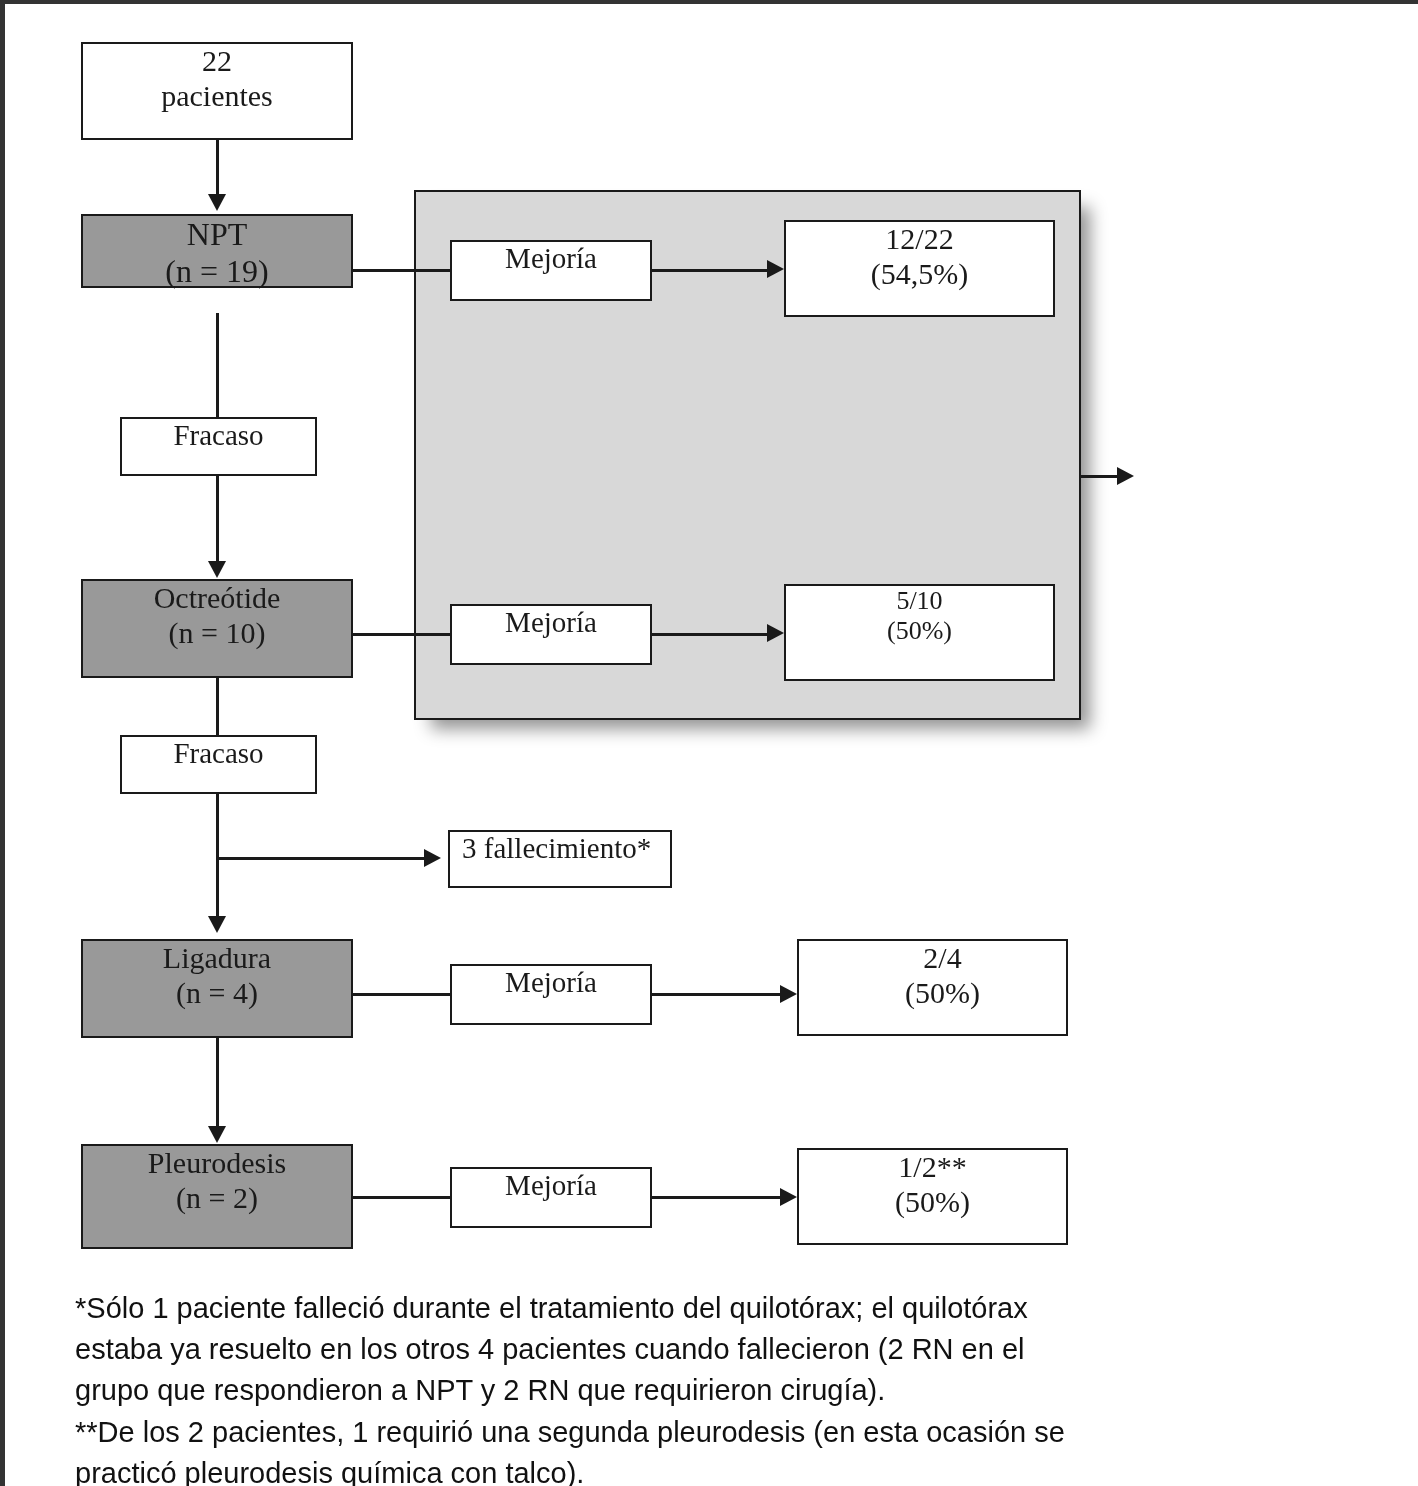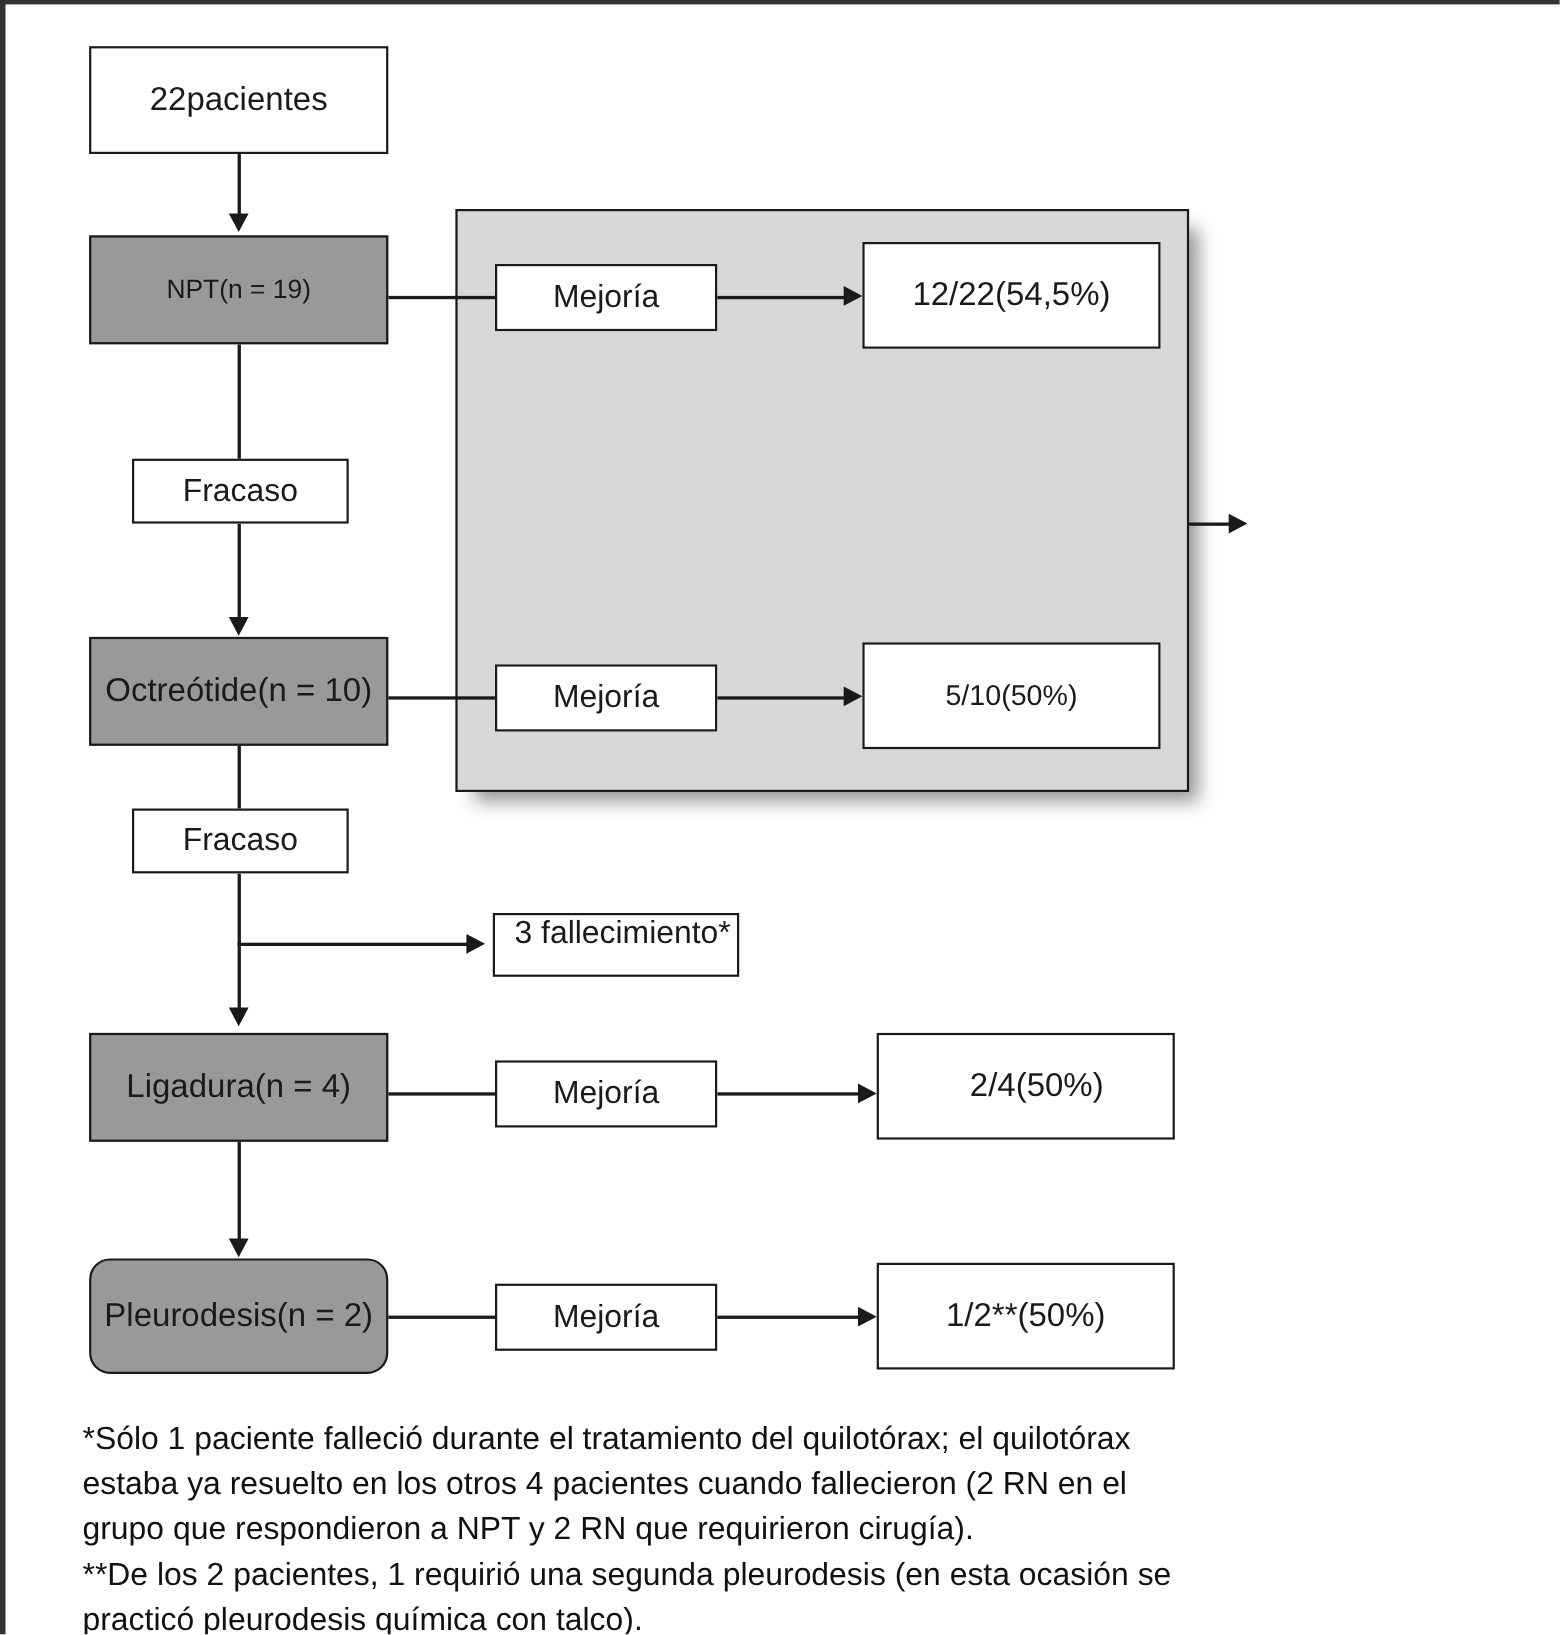--- a/index.html
+++ b/index.html
@@ -27,27 +27,28 @@
     width: 1413px;
     height: 1482px;
   }
 
   
   .node {
     position: absolute;
     box-sizing: border-box;
     border: 2.5px solid #1a1a1a;
     display: flex;
-    flex-direction: row;
+    flex-direction: column;
     align-items: center;
-    justify-content: center;
+    justify-content: flex-start;
     text-align: center;
     line-height: 1.16;
     background: #ffffff;
     z-index: 5;
+    font-family: Liberation Serif, serif;
   }
   .node .ln { display: block; white-space: pre; }
 
   .node.shaded {
     background: #999999;
   }
   .node.left-align {
     align-items: flex-start;
     text-align: left;
     padding-left: 12px;
@@ -109,21 +110,21 @@
     <div class="panel" style="left:409px; top:186px; width:667px; height:530px;"></div>
 
     <div class="node" style="left:76px; top:38px; width:272px; height:98px; font-size:30px;">
       <span class="ln">22</span>
       <span class="ln">pacientes</span>
     </div>
 
     <div class="line-v" style="left:211px; top:136px; height:58px;"></div>
     <div class="arrow-down" style="left:203px; top:190px;"></div>
 
-    <div class="node shaded" style="left:76px; top:210px; width:272px; height:99px; font-size:24px;">
+    <div class="node shaded" style="left:76px; top:210px; width:272px; height:74px; font-size:32px;">
       <span class="ln">NPT</span>
       <span class="ln">(n = 19)</span>
     </div>
 
     <div class="line-h" style="left:348px; top:265px; width:99px;"></div>
 
     <div class="node" style="left:445px; top:236px; width:202px; height:61px; font-size:29px;">
       <span class="ln">Mejoría</span>
     </div>
 
@@ -198,21 +199,21 @@
     <div class="arrow-right" style="left:775px; top:981px;"></div>
 
     <div class="node" style="left:792px; top:935px; width:271px; height:97px; font-size:30px;padding-left:20px;">
       <span class="ln">2/4</span>
       <span class="ln">(50%)</span>
     </div>
 
     <div class="line-v" style="left:211px; top:1034px; height:96px;"></div>
     <div class="arrow-down" style="left:203px; top:1122px;"></div>
 
-    <div class="node shaded" style="left:76px; top:1140px; width:272px; height:105px; font-size:30px;border-radius:19px;">
+    <div class="node shaded" style="left:76px; top:1140px; width:272px; height:105px; font-size:30px;">
       <span class="ln">Pleurodesis</span>
       <span class="ln">(n = 2)</span>
     </div>
 
     <div class="line-h" style="left:348px; top:1192px; width:99px;"></div>
 
     <div class="node" style="left:445px; top:1163px; width:202px; height:61px; font-size:29px;">
       <span class="ln">Mejoría</span>
     </div>
 

